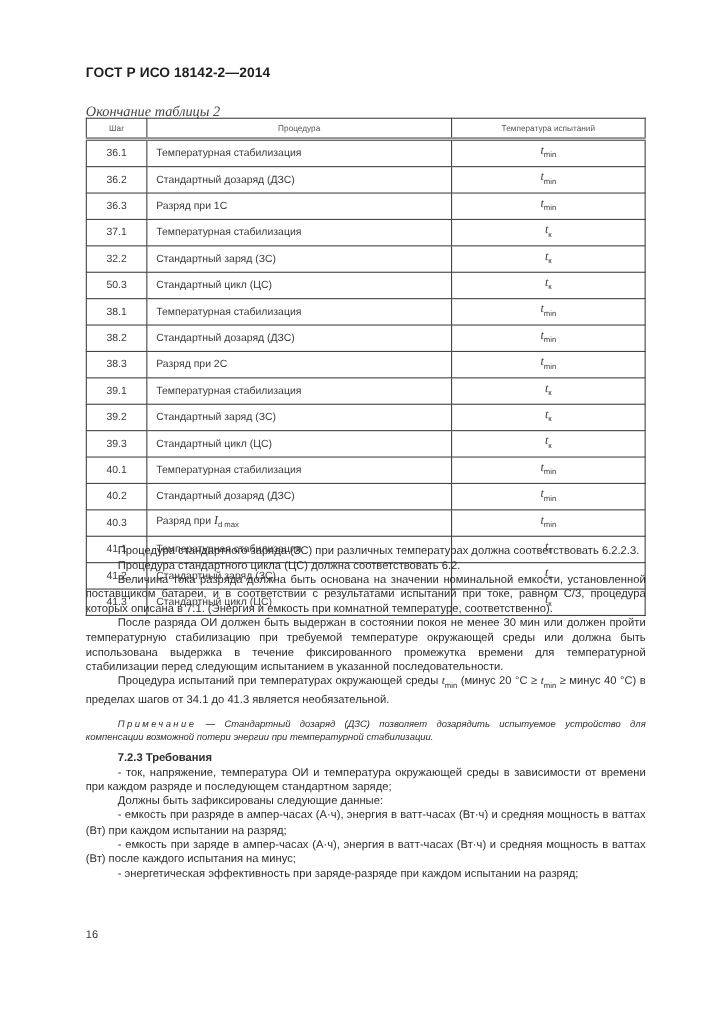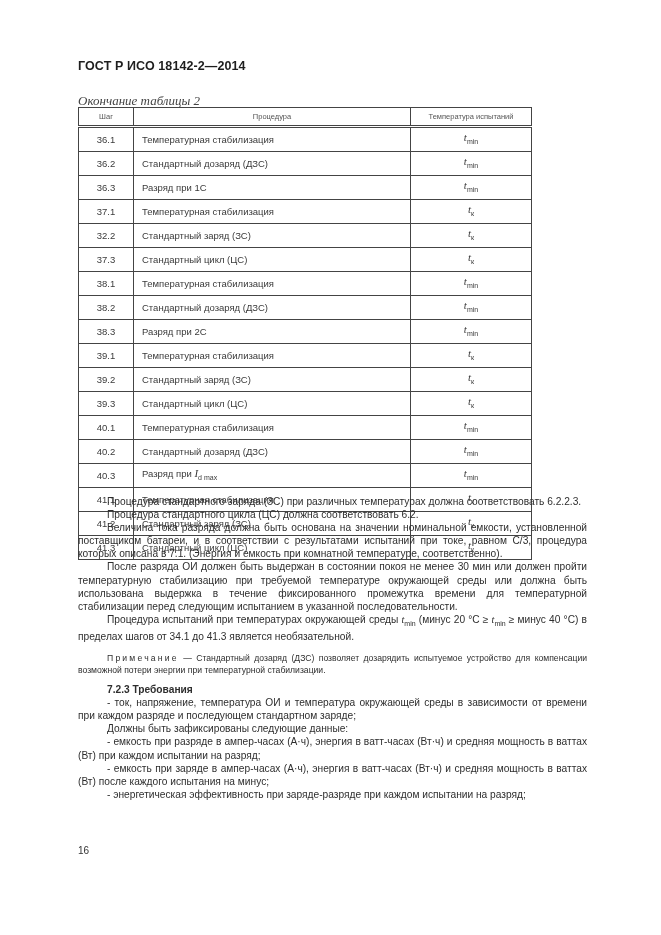--- a/index.html
+++ b/index.html
@@ -10,42 +10,42 @@
     .page-header {
       position: absolute; left: 78px; top: 59px;
       font-weight: bold; font-size: 12.5px; color: #1e1e1e; letter-spacing: 0.1px;
     }
     .table-caption {
       position: absolute; left: 78px; top: 93px;
       font-style: italic; font-size: 13px; color: #444; font-family: Liberation Serif, serif;
     }
     table.steps {
       position: absolute; left: 78px; top: 107px;
-      width: 454px; border-collapse: collapse; font-size: 9.5px; color: #3a3a3a;
+      width: 509px; border-collapse: collapse; font-size: 9.5px; color: #3a3a3a;
     }
     table.steps th, table.steps td {
       border: 1px solid #444; padding: 0; height: 19px; line-height: 19px;
     }
     table.steps thead th {
       font-weight: normal; font-size: 7.5px; color: #555; height: 17px; line-height: 17px;
       border-bottom: 3px double #444;
     }
     .col-step { width: 54px; text-align: center; }
     .col-proc { width: 268px; text-align: left; padding-left: 8px !important; }
     .col-temp { text-align: center; }
     td.col-proc { padding-left: 8px; }
     .tsym { font-style: italic; font-family: "Liberation Serif", serif; font-size: 11px; }
     .tsub { font-size: 7px; vertical-align: -3px; font-style: normal; font-family: "Liberation Sans", sans-serif; }
     .body-text {
       position: absolute; left: 78px; top: 495px; width: 509px;
       font-size: 10.2px; line-height: 13.1px; color: #2e2e2e; text-align: justify;
     }
     .body-text p { margin: 0; text-indent: 29px; }
     .body-text p.gap { margin-top: 9px; }
-    .note { font-size: 8.6px; line-height: 12px; }
+    .note { font-size: 8.6px; line-height: 12px; font-style: italic; }
     .note .spaced { letter-spacing: 2.2px; }
     .section-title { font-weight: bold; margin-top: 7px !important; }
     .inline-sym { font-style: italic; font-family: "Liberation Serif", serif; }
     .page-number {
       position: absolute; left: 78px; top: 845px; font-size: 10px; color: #333;
     }
   </style>
 </head>
 <body>
 
@@ -81,21 +81,21 @@
         <td class="col-step">37.1</td>
         <td class="col-proc"><span>Температурная стабилизация</span></td>
         <td class="col-temp"><span class="tsym">t</span><span class="tsub">к</span></td>
       </tr>
       <tr>
         <td class="col-step">32.2</td>
         <td class="col-proc"><span>Стандартный заряд (ЗС)</span></td>
         <td class="col-temp"><span class="tsym">t</span><span class="tsub">к</span></td>
       </tr>
       <tr>
-        <td class="col-step">37.3</td>
+        <td class="col-step">50.3</td>
         <td class="col-proc"><span>Стандартный цикл (ЦС)</span></td>
         <td class="col-temp"><span class="tsym">t</span><span class="tsub">к</span></td>
       </tr>
       <tr>
         <td class="col-step">38.1</td>
         <td class="col-proc"><span>Температурная стабилизация</span></td>
         <td class="col-temp"><span class="tsym">t</span><span class="tsub">min</span></td>
       </tr>
       <tr>
         <td class="col-step">38.2</td>

